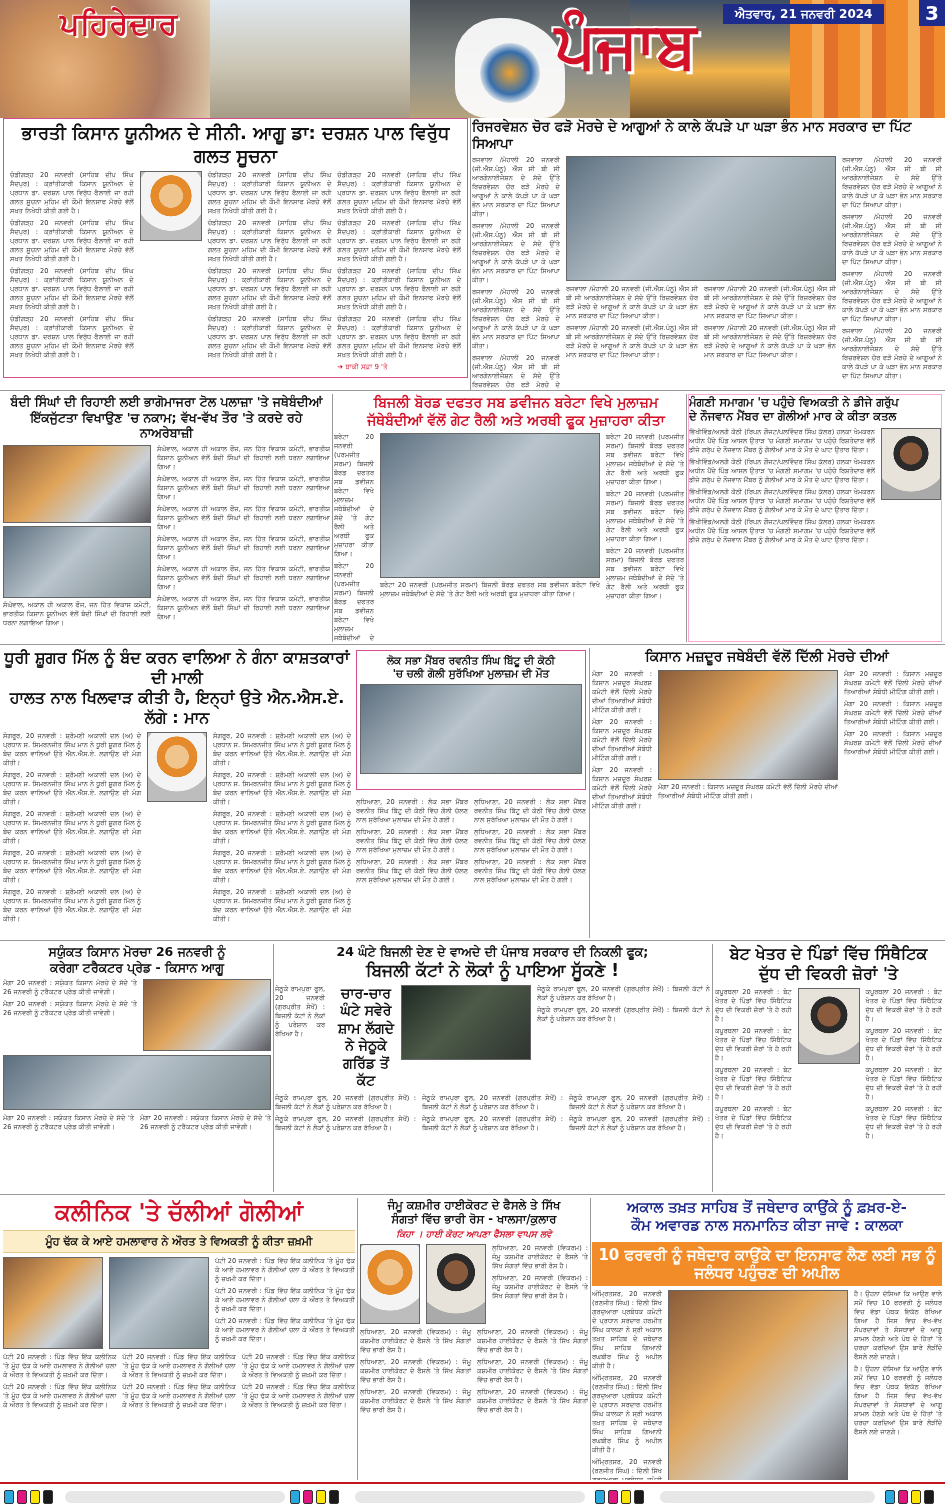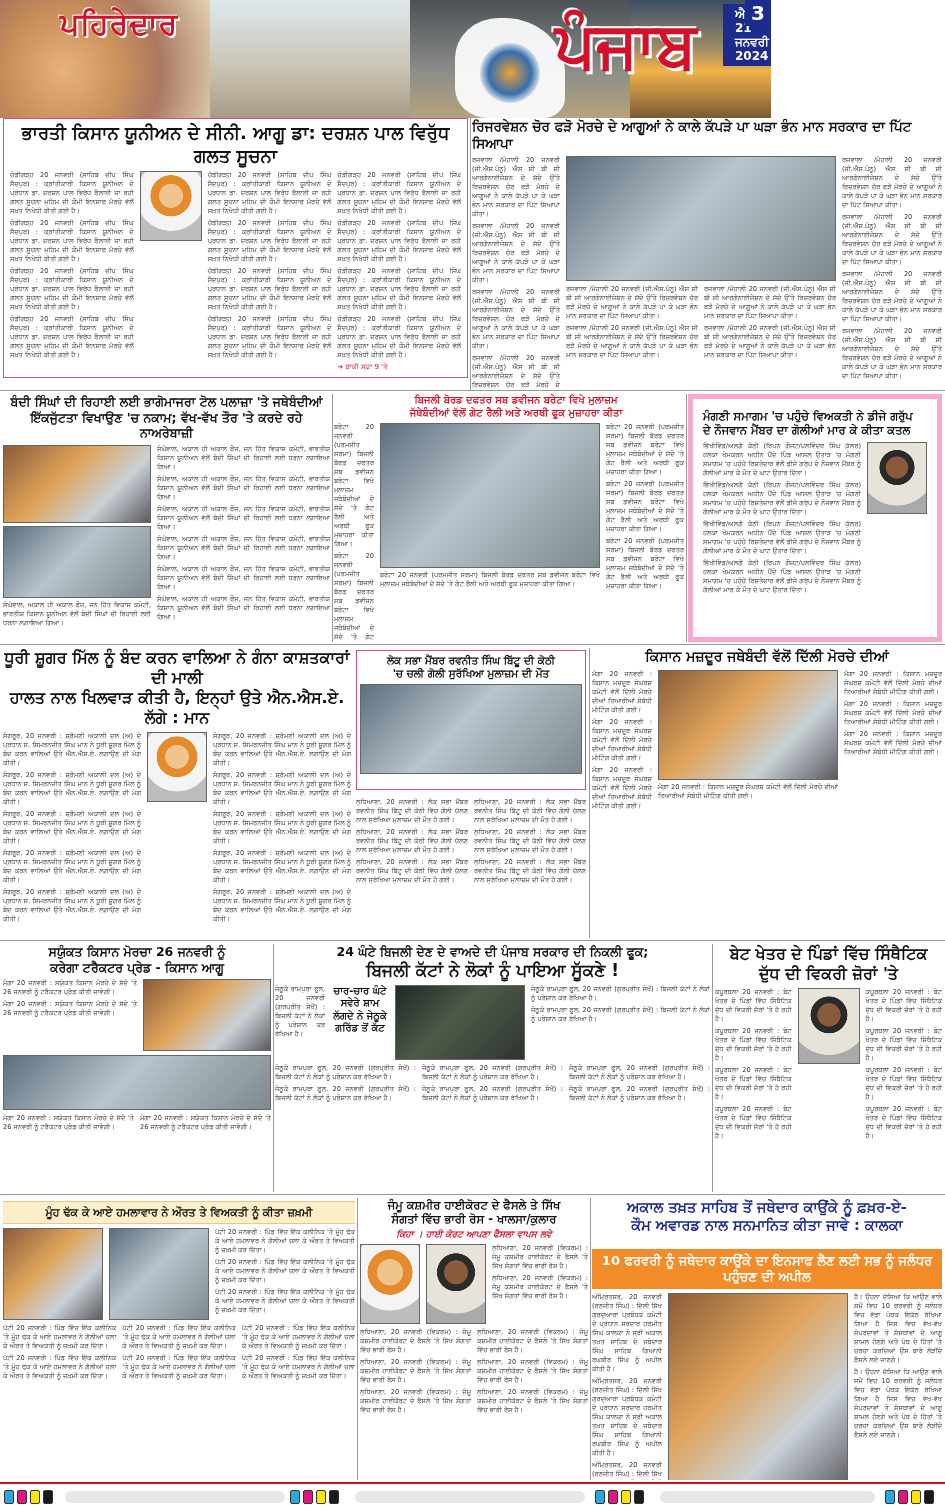--- a/index.html
+++ b/index.html
@@ -1,20 +1,20 @@
 <!DOCTYPE html>
 <html><head>
 <meta charset="utf-8">
 <style>
   * { box-sizing: border-box; margin: 0; padding: 0; }
   html, body { width: 945px; height: 1507px; background: #ffffff; overflow: hidden; }
   body { font-family: "DejaVu Sans", sans-serif; color: #1a1a1a; position: relative; }
 
   
-  .masthead { position: absolute; left: 0; top: 0; width: 771px; height: 118px;
+  .masthead { position: absolute; left: 0; top: 0; width: 945px; height: 118px;
     background: linear-gradient(90deg, #c9a77a 0%, #e8d3b0 12%, #d7c3a0 25%, #9aa3a8 35%, #6f7a80 48%, #d9c39a 58%, #f2b84b 70%, #e07b2c 85%, #f59b2c 100%); overflow: hidden; }
   .masthead .art1 { position: absolute; left: 0; top: 0; width: 210px; height: 118px;
     background: radial-gradient(circle at 30% 60%, #e8b07a 0%, #c98a54 35%, #a5705a 60%, #e6d4b4 100%); opacity: .9; }
   .masthead .art2 { position: absolute; left: 210px; top: 0; width: 200px; height: 118px;
     background: linear-gradient(180deg, #dfe8ee 0%, #c9c2b0 60%, #a69c86 100%); }
   .masthead .art3 { position: absolute; left: 410px; top: 0; width: 220px; height: 118px;
     background: linear-gradient(180deg, #4b5157 0%, #8b8e88 60%, #b6a27d 100%); }
   .masthead .art4 { position: absolute; left: 630px; top: 0; width: 160px; height: 118px;
     background: linear-gradient(180deg, #3d4e66 0%, #9b8a66 40%, #f2b34a 60%, #7a5a33 100%); }
   .masthead .art5 { position: absolute; left: 790px; top: 0; width: 155px; height: 118px;
@@ -156,42 +156,42 @@
         <p>ਸੰਘੋਵਾਲ, ਅਕਾਲ ਹੀ ਅਕਾਲ ਫੌਜ, ਜਨ ਹਿੱਤ ਵਿਕਾਸ ਕਮੇਟੀ, ਭਾਰਤੀਯ ਕਿਸਾਨ ਯੂਨੀਅਨ ਵੱਲੋਂ ਬੰਦੀ ਸਿੰਘਾਂ ਦੀ ਰਿਹਾਈ ਲਈ ਧਰਨਾ ਲਗਾਇਆ ਗਿਆ।</p>
         <p>ਸੰਘੋਵਾਲ, ਅਕਾਲ ਹੀ ਅਕਾਲ ਫੌਜ, ਜਨ ਹਿੱਤ ਵਿਕਾਸ ਕਮੇਟੀ, ਭਾਰਤੀਯ ਕਿਸਾਨ ਯੂਨੀਅਨ ਵੱਲੋਂ ਬੰਦੀ ਸਿੰਘਾਂ ਦੀ ਰਿਹਾਈ ਲਈ ਧਰਨਾ ਲਗਾਇਆ ਗਿਆ।</p>
         <p>ਸੰਘੋਵਾਲ, ਅਕਾਲ ਹੀ ਅਕਾਲ ਫੌਜ, ਜਨ ਹਿੱਤ ਵਿਕਾਸ ਕਮੇਟੀ, ਭਾਰਤੀਯ ਕਿਸਾਨ ਯੂਨੀਅਨ ਵੱਲੋਂ ਬੰਦੀ ਸਿੰਘਾਂ ਦੀ ਰਿਹਾਈ ਲਈ ਧਰਨਾ ਲਗਾਇਆ ਗਿਆ।</p>
         <p>ਸੰਘੋਵਾਲ, ਅਕਾਲ ਹੀ ਅਕਾਲ ਫੌਜ, ਜਨ ਹਿੱਤ ਵਿਕਾਸ ਕਮੇਟੀ, ਭਾਰਤੀਯ ਕਿਸਾਨ ਯੂਨੀਅਨ ਵੱਲੋਂ ਬੰਦੀ ਸਿੰਘਾਂ ਦੀ ਰਿਹਾਈ ਲਈ ਧਰਨਾ ਲਗਾਇਆ ਗਿਆ।</p>
         <p>ਸੰਘੋਵਾਲ, ਅਕਾਲ ਹੀ ਅਕਾਲ ਫੌਜ, ਜਨ ਹਿੱਤ ਵਿਕਾਸ ਕਮੇਟੀ, ਭਾਰਤੀਯ ਕਿਸਾਨ ਯੂਨੀਅਨ ਵੱਲੋਂ ਬੰਦੀ ਸਿੰਘਾਂ ਦੀ ਰਿਹਾਈ ਲਈ ਧਰਨਾ ਲਗਾਇਆ ਗਿਆ।</p>
       </div>
   </div>
 </section>
 
 <section class="article" style="left:334px; top:394px; width:350px; height:248px;">
-  <h2 class="headline red" style="font-size:10px;padding-left:14px;">
+  <h2 class="headline red" style="font-size:14px;padding-left:14px;">
     <div>ਬਿਜਲੀ ਬੋਰਡ ਦਫਤਰ ਸਬ ਡਵੀਜਨ ਬਰੇਟਾ ਵਿਖੇ ਮੁਲਾਜ਼ਮ</div>
     <div>ਜੱਥੇਬੰਦੀਆਂ ਵੱਲੋਂ ਗੇਟ ਰੈਲੀ ਅਤੇ ਅਰਥੀ ਫੂਕ ਮੁਜ਼ਾਹਰਾ ਕੀਤਾ</div>
   </h2>
   <div class="body-cols">
     <div class="col" style="flex:0 0 40px;">
         <p>ਬਰੇਟਾ 20 ਜਨਵਰੀ (ਪਰਮਜੀਤ ਸਰਮਾ) ਬਿਜਲੀ ਬੋਰਡ ਦਫਤਰ ਸਬ ਡਵੀਜਨ ਬਰੇਟਾ ਵਿਖੇ ਮੁਲਾਜ਼ਮ ਜਥੇਬੰਦੀਆਂ ਦੇ ਸੱਦੇ 'ਤੇ ਗੇਟ ਰੈਲੀ ਅਤੇ ਅਰਥੀ ਫੂਕ ਮੁਜ਼ਾਹਰਾ ਕੀਤਾ ਗਿਆ।</p>
         <p>ਬਰੇਟਾ 20 ਜਨਵਰੀ (ਪਰਮਜੀਤ ਸਰਮਾ) ਬਿਜਲੀ ਬੋਰਡ ਦਫਤਰ ਸਬ ਡਵੀਜਨ ਬਰੇਟਾ ਵਿਖੇ ਮੁਲਾਜ਼ਮ ਜਥੇਬੰਦੀਆਂ ਦੇ ਸੱਦੇ 'ਤੇ ਗੇਟ ਰੈਲੀ ਅਤੇ ਅਰਥੀ ਫੂਕ ਮੁਜ਼ਾਹਰਾ ਕੀਤਾ ਗਿਆ।</p>
       </div>
     <div style="flex:0 0 220px;">
       <div class="photo cool" style="height:145px;"></div>
       <div class="col" style="margin-top:3px;">ਬਰੇਟਾ 20 ਜਨਵਰੀ (ਪਰਮਜੀਤ ਸਰਮਾ) ਬਿਜਲੀ ਬੋਰਡ ਦਫਤਰ ਸਬ ਡਵੀਜਨ ਬਰੇਟਾ ਵਿਖੇ ਮੁਲਾਜ਼ਮ ਜਥੇਬੰਦੀਆਂ ਦੇ ਸੱਦੇ 'ਤੇ ਗੇਟ ਰੈਲੀ ਅਤੇ ਅਰਥੀ ਫੂਕ ਮੁਜ਼ਾਹਰਾ ਕੀਤਾ ਗਿਆ।</div>
     </div>
     <div class="col">
         <p>ਬਰੇਟਾ 20 ਜਨਵਰੀ (ਪਰਮਜੀਤ ਸਰਮਾ) ਬਿਜਲੀ ਬੋਰਡ ਦਫਤਰ ਸਬ ਡਵੀਜਨ ਬਰੇਟਾ ਵਿਖੇ ਮੁਲਾਜ਼ਮ ਜਥੇਬੰਦੀਆਂ ਦੇ ਸੱਦੇ 'ਤੇ ਗੇਟ ਰੈਲੀ ਅਤੇ ਅਰਥੀ ਫੂਕ ਮੁਜ਼ਾਹਰਾ ਕੀਤਾ ਗਿਆ।</p>
         <p>ਬਰੇਟਾ 20 ਜਨਵਰੀ (ਪਰਮਜੀਤ ਸਰਮਾ) ਬਿਜਲੀ ਬੋਰਡ ਦਫਤਰ ਸਬ ਡਵੀਜਨ ਬਰੇਟਾ ਵਿਖੇ ਮੁਲਾਜ਼ਮ ਜਥੇਬੰਦੀਆਂ ਦੇ ਸੱਦੇ 'ਤੇ ਗੇਟ ਰੈਲੀ ਅਤੇ ਅਰਥੀ ਫੂਕ ਮੁਜ਼ਾਹਰਾ ਕੀਤਾ ਗਿਆ।</p>
         <p>ਬਰੇਟਾ 20 ਜਨਵਰੀ (ਪਰਮਜੀਤ ਸਰਮਾ) ਬਿਜਲੀ ਬੋਰਡ ਦਫਤਰ ਸਬ ਡਵੀਜਨ ਬਰੇਟਾ ਵਿਖੇ ਮੁਲਾਜ਼ਮ ਜਥੇਬੰਦੀਆਂ ਦੇ ਸੱਦੇ 'ਤੇ ਗੇਟ ਰੈਲੀ ਅਤੇ ਅਰਥੀ ਫੂਕ ਮੁਜ਼ਾਹਰਾ ਕੀਤਾ ਗਿਆ।</p>
       </div>
   </div>
 </section>
 
-<section class="article" style="left:688px; top:394px; width:254px; height:248px; border:5px solid #f9a8d4; padding:10px;">
+<section class="article" style="left:688px; top:394px; width:254px; height:248px; border:1px solid #f9a8d4; padding:0;">
   <h2 class="headline" style="font-size:11.5px; text-align:left;">
     <div>ਮੰਗਣੀ ਸਮਾਗਮ 'ਚ ਪਹੁੰਚੇ ਵਿਅਕਤੀ ਨੇ ਡੀਜੇ ਗਰੁੱਪ</div>
     <div>ਦੇ ਨੌਜਵਾਨ ਮੈਂਬਰ ਦਾ ਗੋਲੀਆਂ ਮਾਰ ਕੇ ਕੀਤਾ ਕਤਲ</div>
   </h2>
   <div class="body-cols">
     <div class="col">
         <p>ਭਿੱਖੀਵਿੰਡ/ਅਲਗੋ ਕੋਠੀ (ਰਿਪਨ ਗੌਜਟ/ਪਲਵਿੰਦਰ ਸਿੰਘ ਕੁੱਲਰ) ਹਲਕਾ ਖੇਮਕਰਨ ਅਧੀਨ ਪੈਂਦੇ ਪਿੰਡ ਆਸਲ ਉਤਾੜ 'ਚ ਮੰਗਣੀ ਸਮਾਗਮ 'ਚ ਪਹੁੰਚੇ ਰਿਸ਼ਤੇਦਾਰ ਵੱਲੋਂ ਡੀਜੇ ਗਰੁੱਪ ਦੇ ਨੌਜਵਾਨ ਮੈਂਬਰ ਨੂੰ ਗੋਲੀਆਂ ਮਾਰ ਕੇ ਮੌਤ ਦੇ ਘਾਟ ਉਤਾਰ ਦਿੱਤਾ।</p>
         <p>ਭਿੱਖੀਵਿੰਡ/ਅਲਗੋ ਕੋਠੀ (ਰਿਪਨ ਗੌਜਟ/ਪਲਵਿੰਦਰ ਸਿੰਘ ਕੁੱਲਰ) ਹਲਕਾ ਖੇਮਕਰਨ ਅਧੀਨ ਪੈਂਦੇ ਪਿੰਡ ਆਸਲ ਉਤਾੜ 'ਚ ਮੰਗਣੀ ਸਮਾਗਮ 'ਚ ਪਹੁੰਚੇ ਰਿਸ਼ਤੇਦਾਰ ਵੱਲੋਂ ਡੀਜੇ ਗਰੁੱਪ ਦੇ ਨੌਜਵਾਨ ਮੈਂਬਰ ਨੂੰ ਗੋਲੀਆਂ ਮਾਰ ਕੇ ਮੌਤ ਦੇ ਘਾਟ ਉਤਾਰ ਦਿੱਤਾ।</p>
         <p>ਭਿੱਖੀਵਿੰਡ/ਅਲਗੋ ਕੋਠੀ (ਰਿਪਨ ਗੌਜਟ/ਪਲਵਿੰਦਰ ਸਿੰਘ ਕੁੱਲਰ) ਹਲਕਾ ਖੇਮਕਰਨ ਅਧੀਨ ਪੈਂਦੇ ਪਿੰਡ ਆਸਲ ਉਤਾੜ 'ਚ ਮੰਗਣੀ ਸਮਾਗਮ 'ਚ ਪਹੁੰਚੇ ਰਿਸ਼ਤੇਦਾਰ ਵੱਲੋਂ ਡੀਜੇ ਗਰੁੱਪ ਦੇ ਨੌਜਵਾਨ ਮੈਂਬਰ ਨੂੰ ਗੋਲੀਆਂ ਮਾਰ ਕੇ ਮੌਤ ਦੇ ਘਾਟ ਉਤਾਰ ਦਿੱਤਾ।</p>
         <p>ਭਿੱਖੀਵਿੰਡ/ਅਲਗੋ ਕੋਠੀ (ਰਿਪਨ ਗੌਜਟ/ਪਲਵਿੰਦਰ ਸਿੰਘ ਕੁੱਲਰ) ਹਲਕਾ ਖੇਮਕਰਨ ਅਧੀਨ ਪੈਂਦੇ ਪਿੰਡ ਆਸਲ ਉਤਾੜ 'ਚ ਮੰਗਣੀ ਸਮਾਗਮ 'ਚ ਪਹੁੰਚੇ ਰਿਸ਼ਤੇਦਾਰ ਵੱਲੋਂ ਡੀਜੇ ਗਰੁੱਪ ਦੇ ਨੌਜਵਾਨ ਮੈਂਬਰ ਨੂੰ ਗੋਲੀਆਂ ਮਾਰ ਕੇ ਮੌਤ ਦੇ ਘਾਟ ਉਤਾਰ ਦਿੱਤਾ।</p>
@@ -301,21 +301,21 @@
 
 <section class="article" style="left:275px; top:944px; width:435px; height:248px;">
   <h2 class="headline">
     <div style="font-size:12.5px;">24 ਘੰਟੇ ਬਿਜਲੀ ਦੇਣ ਦੇ ਵਾਅਦੇ ਦੀ ਪੰਜਾਬ ਸਰਕਾਰ ਦੀ ਨਿਕਲੀ ਫੂਕ;</div>
     <div style="font-size:17px; font-weight:900;">ਬਿਜਲੀ ਕੱਟਾਂ ਨੇ ਲੋਕਾਂ ਨੂੰ ਪਾਇਆ ਸੂੱਕਣੇ !</div>
   </h2>
   <div class="body-cols">
     <div class="col" style="flex:0 0 50px;">
         <p>ਜੇਠੂਕੇ ਰਾਮਪੁਰਾ ਫੂਲ, 20 ਜਨਵਰੀ (ਗੁਰਪ੍ਰੀਤ ਸੇਖੋਂ) : ਬਿਜਲੀ ਕੱਟਾਂ ਨੇ ਲੋਕਾਂ ਨੂੰ ਪਰੇਸ਼ਾਨ ਕਰ ਰੱਖਿਆ ਹੈ।</p>
       </div>
-    <div class="sidebox" style="flex:0 0 58px; font-size:10px;">ਚਾਰ-ਚਾਰ ਘੰਟੇ ਸਵੇਰੇ ਸ਼ਾਮ ਲੱਗਦੇ ਨੇ ਜੇਠੂਕੇ ਗਰਿੱਡ ਤੋਂ ਕੱਟ</div>
+    <div class="sidebox" style="flex:0 0 58px; font-size:14px;margin-left:6px;">ਚਾਰ-ਚਾਰ ਘੰਟੇ ਸਵੇਰੇ ਸ਼ਾਮ ਲੱਗਦੇ ਨੇ ਜੇਠੂਕੇ ਗਰਿੱਡ ਤੋਂ ਕੱਟ</div>
     <div class="photo dark" style="flex:0 0 130px; height:75px;"></div>
     <div class="col">
         <p>ਜੇਠੂਕੇ ਰਾਮਪੁਰਾ ਫੂਲ, 20 ਜਨਵਰੀ (ਗੁਰਪ੍ਰੀਤ ਸੇਖੋਂ) : ਬਿਜਲੀ ਕੱਟਾਂ ਨੇ ਲੋਕਾਂ ਨੂੰ ਪਰੇਸ਼ਾਨ ਕਰ ਰੱਖਿਆ ਹੈ।</p>
         <p>ਜੇਠੂਕੇ ਰਾਮਪੁਰਾ ਫੂਲ, 20 ਜਨਵਰੀ (ਗੁਰਪ੍ਰੀਤ ਸੇਖੋਂ) : ਬਿਜਲੀ ਕੱਟਾਂ ਨੇ ਲੋਕਾਂ ਨੂੰ ਪਰੇਸ਼ਾਨ ਕਰ ਰੱਖਿਆ ਹੈ।</p>
       </div>
   </div>
   <div class="body-cols">
     <div class="col">
         <p>ਜੇਠੂਕੇ ਰਾਮਪੁਰਾ ਫੂਲ, 20 ਜਨਵਰੀ (ਗੁਰਪ੍ਰੀਤ ਸੇਖੋਂ) : ਬਿਜਲੀ ਕੱਟਾਂ ਨੇ ਲੋਕਾਂ ਨੂੰ ਪਰੇਸ਼ਾਨ ਕਰ ਰੱਖਿਆ ਹੈ।</p>
         <p>ਜੇਠੂਕੇ ਰਾਮਪੁਰਾ ਫੂਲ, 20 ਜਨਵਰੀ (ਗੁਰਪ੍ਰੀਤ ਸੇਖੋਂ) : ਬਿਜਲੀ ਕੱਟਾਂ ਨੇ ਲੋਕਾਂ ਨੂੰ ਪਰੇਸ਼ਾਨ ਕਰ ਰੱਖਿਆ ਹੈ।</p>
@@ -349,20 +349,21 @@
         <p>ਕਪੂਰਥਲਾ 20 ਜਨਵਰੀ : ਬੇਟ ਖੇਤਰ ਦੇ ਪਿੰਡਾਂ ਵਿੱਚ ਸਿੰਥੈਟਿਕ ਦੁੱਧ ਦੀ ਵਿਕਰੀ ਜ਼ੋਰਾਂ 'ਤੇ ਹੋ ਰਹੀ ਹੈ।</p>
         <p>ਕਪੂਰਥਲਾ 20 ਜਨਵਰੀ : ਬੇਟ ਖੇਤਰ ਦੇ ਪਿੰਡਾਂ ਵਿੱਚ ਸਿੰਥੈਟਿਕ ਦੁੱਧ ਦੀ ਵਿਕਰੀ ਜ਼ੋਰਾਂ 'ਤੇ ਹੋ ਰਹੀ ਹੈ।</p>
         <p>ਕਪੂਰਥਲਾ 20 ਜਨਵਰੀ : ਬੇਟ ਖੇਤਰ ਦੇ ਪਿੰਡਾਂ ਵਿੱਚ ਸਿੰਥੈਟਿਕ ਦੁੱਧ ਦੀ ਵਿਕਰੀ ਜ਼ੋਰਾਂ 'ਤੇ ਹੋ ਰਹੀ ਹੈ।</p>
       </div>
   </div>
 </section>
 
 <div class="divider-h" style="left:0; top:1194px; width:945px;"></div>
 
 <section class="article" style="left:3px; top:1198px; width:352px; height:282px;">
+  <h2 class="headline red" style="font-size:23px; font-weight:900;">ਕਲੀਨਿਕ 'ਤੇ ਚੱਲੀਆਂ ਗੋਲੀਆਂ</h2>
   <div class="subbar" style="margin-top:3px; font-size:11px;">ਮੂੰਹ ਢੱਕ ਕੇ ਆਏ ਹਮਲਾਵਾਰ ਨੇ ਔਰਤ ਤੇ ਵਿਅਕਤੀ ਨੂੰ ਕੀਤਾ ਜ਼ਖ਼ਮੀ</div>
   <div class="body-cols">
     <div class="photo warm" style="flex:0 0 100px; height:92px;"></div>
     <div class="photo cool" style="flex:0 0 100px; height:92px;"></div>
     <div class="col">
         <p>ਪੱਟੀ 20 ਜਨਵਰੀ : ਪਿੰਡ ਵਿੱਚ ਇੱਕ ਕਲੀਨਿਕ 'ਤੇ ਮੂੰਹ ਢੱਕ ਕੇ ਆਏ ਹਮਲਾਵਰ ਨੇ ਗੋਲੀਆਂ ਚਲਾ ਕੇ ਔਰਤ ਤੇ ਵਿਅਕਤੀ ਨੂੰ ਜ਼ਖ਼ਮੀ ਕਰ ਦਿੱਤਾ।</p>
         <p>ਪੱਟੀ 20 ਜਨਵਰੀ : ਪਿੰਡ ਵਿੱਚ ਇੱਕ ਕਲੀਨਿਕ 'ਤੇ ਮੂੰਹ ਢੱਕ ਕੇ ਆਏ ਹਮਲਾਵਰ ਨੇ ਗੋਲੀਆਂ ਚਲਾ ਕੇ ਔਰਤ ਤੇ ਵਿਅਕਤੀ ਨੂੰ ਜ਼ਖ਼ਮੀ ਕਰ ਦਿੱਤਾ।</p>
         <p>ਪੱਟੀ 20 ਜਨਵਰੀ : ਪਿੰਡ ਵਿੱਚ ਇੱਕ ਕਲੀਨਿਕ 'ਤੇ ਮੂੰਹ ਢੱਕ ਕੇ ਆਏ ਹਮਲਾਵਰ ਨੇ ਗੋਲੀਆਂ ਚਲਾ ਕੇ ਔਰਤ ਤੇ ਵਿਅਕਤੀ ਨੂੰ ਜ਼ਖ਼ਮੀ ਕਰ ਦਿੱਤਾ।</p>
       </div>
   </div>
@@ -408,21 +409,21 @@
         <p>ਲੁਧਿਆਣਾ, 20 ਜਨਵਰੀ (ਵਿਕਰਮ) : ਜੰਮੂ ਕਸ਼ਮੀਰ ਹਾਈਕੋਰਟ ਦੇ ਫੈਸਲੇ 'ਤੇ ਸਿੱਖ ਸੰਗਤਾਂ ਵਿੱਚ ਭਾਰੀ ਰੋਸ ਹੈ।</p>
       </div>
   </div>
 </section>
 
 <section class="article" style="left:592px; top:1198px; width:350px; height:282px;">
   <h2 class="headline blue" style="font-size:14.5px;">
     <div>ਅਕਾਲ ਤਖ਼ਤ ਸਾਹਿਬ ਤੋਂ ਜਥੇਦਾਰ ਕਾਉਂਕੇ ਨੂੰ ਫ਼ਖ਼ਰ-ਏ-</div>
     <div>ਕੌਮ ਅਵਾਰਡ ਨਾਲ ਸਨਮਾਨਿਤ ਕੀਤਾ ਜਾਵੇ : ਕਾਲਕਾ</div>
   </h2>
-  <div class="orange-bar" style="margin-top:15px; font-size:13px;">10 ਫਰਵਰੀ ਨੂੰ ਜਥੇਦਾਰ ਕਾਉਂਕੇ ਦਾ ਇਨਸਾਫ ਲੈਣ ਲਈ ਸਭ ਨੂੰ ਜਲੰਧਰ ਪਹੁੰਚਣ ਦੀ ਅਪੀਲ</div>
+  <div class="orange-bar" style="margin-top:8px; font-size:15px;">10 ਫਰਵਰੀ ਨੂੰ ਜਥੇਦਾਰ ਕਾਉਂਕੇ ਦਾ ਇਨਸਾਫ ਲੈਣ ਲਈ ਸਭ ਨੂੰ ਜਲੰਧਰ ਪਹੁੰਚਣ ਦੀ ਅਪੀਲ</div>
   <div class="body-cols">
     <div class="col" style="flex:0 0 70px;">
         <p>ਅੰਮ੍ਰਿਤਸਰ, 20 ਜਨਵਰੀ (ਰਣਜੀਤ ਸਿੰਘ) : ਦਿੱਲੀ ਸਿੱਖ ਗੁਰਦੁਆਰਾ ਪ੍ਰਬੰਧਕ ਕਮੇਟੀ ਦੇ ਪ੍ਰਧਾਨ ਸਰਦਾਰ ਹਰਮੀਤ ਸਿੰਘ ਕਾਲਕਾ ਨੇ ਸ੍ਰੀ ਅਕਾਲ ਤਖ਼ਤ ਸਾਹਿਬ ਦੇ ਜਥੇਦਾਰ ਸਿੰਘ ਸਾਹਿਬ ਗਿਆਨੀ ਰਘਬੀਰ ਸਿੰਘ ਨੂੰ ਅਪੀਲ ਕੀਤੀ ਹੈ।</p>
         <p>ਅੰਮ੍ਰਿਤਸਰ, 20 ਜਨਵਰੀ (ਰਣਜੀਤ ਸਿੰਘ) : ਦਿੱਲੀ ਸਿੱਖ ਗੁਰਦੁਆਰਾ ਪ੍ਰਬੰਧਕ ਕਮੇਟੀ ਦੇ ਪ੍ਰਧਾਨ ਸਰਦਾਰ ਹਰਮੀਤ ਸਿੰਘ ਕਾਲਕਾ ਨੇ ਸ੍ਰੀ ਅਕਾਲ ਤਖ਼ਤ ਸਾਹਿਬ ਦੇ ਜਥੇਦਾਰ ਸਿੰਘ ਸਾਹਿਬ ਗਿਆਨੀ ਰਘਬੀਰ ਸਿੰਘ ਨੂੰ ਅਪੀਲ ਕੀਤੀ ਹੈ।</p>
         <p>ਅੰਮ੍ਰਿਤਸਰ, 20 ਜਨਵਰੀ (ਰਣਜੀਤ ਸਿੰਘ) : ਦਿੱਲੀ ਸਿੱਖ ਗੁਰਦੁਆਰਾ ਪ੍ਰਬੰਧਕ ਕਮੇਟੀ ਦੇ ਪ੍ਰਧਾਨ ਸਰਦਾਰ ਹਰਮੀਤ ਸਿੰਘ ਕਾਲਕਾ ਨੇ ਸ੍ਰੀ ਅਕਾਲ ਤਖ਼ਤ ਸਾਹਿਬ ਦੇ ਜਥੇਦਾਰ ਸਿੰਘ ਸਾਹਿਬ ਗਿਆਨੀ ਰਘਬੀਰ ਸਿੰਘ ਨੂੰ ਅਪੀਲ ਕੀਤੀ ਹੈ।</p>
       </div>
     <div class="photo warm" style="flex:0 0 180px; height:200px;"></div>
     <div class="col">
         <p>ਹੈ। ਉਹਨਾ ਦੱਸਿਆ ਕਿ ਆਉਣ ਵਾਲੇ ਸਮੇਂ ਵਿਚ 10 ਫਰਵਰੀ ਨੂੰ ਜਲੰਧਰ ਵਿਚ ਵੱਡਾ ਪੰਥਕ ਇਕੱਠ ਰੱਖਿਆ ਗਿਆ ਹੈ ਜਿਸ ਵਿਚ ਵੱਖ-ਵੱਖ ਸੰਪਰਦਾਵਾਂ ਤੇ ਸੰਸਥਾਵਾਂ ਦੇ ਆਗੂ ਸ਼ਾਮਲ ਹੋਣਗੇ ਅਤੇ ਪੰਥ ਦੇ ਹਿੱਤਾਂ 'ਤੇ ਚਰਚਾ ਕਰਦਿਆਂ ਉਸ ਬਾਰੇ ਲੋੜੀਂਦੇ ਫੈਸਲੇ ਲਏ ਜਾਣਗੇ।</p>
         <p>ਹੈ। ਉਹਨਾ ਦੱਸਿਆ ਕਿ ਆਉਣ ਵਾਲੇ ਸਮੇਂ ਵਿਚ 10 ਫਰਵਰੀ ਨੂੰ ਜਲੰਧਰ ਵਿਚ ਵੱਡਾ ਪੰਥਕ ਇਕੱਠ ਰੱਖਿਆ ਗਿਆ ਹੈ ਜਿਸ ਵਿਚ ਵੱਖ-ਵੱਖ ਸੰਪਰਦਾਵਾਂ ਤੇ ਸੰਸਥਾਵਾਂ ਦੇ ਆਗੂ ਸ਼ਾਮਲ ਹੋਣਗੇ ਅਤੇ ਪੰਥ ਦੇ ਹਿੱਤਾਂ 'ਤੇ ਚਰਚਾ ਕਰਦਿਆਂ ਉਸ ਬਾਰੇ ਲੋੜੀਂਦੇ ਫੈਸਲੇ ਲਏ ਜਾਣਗੇ।</p>

